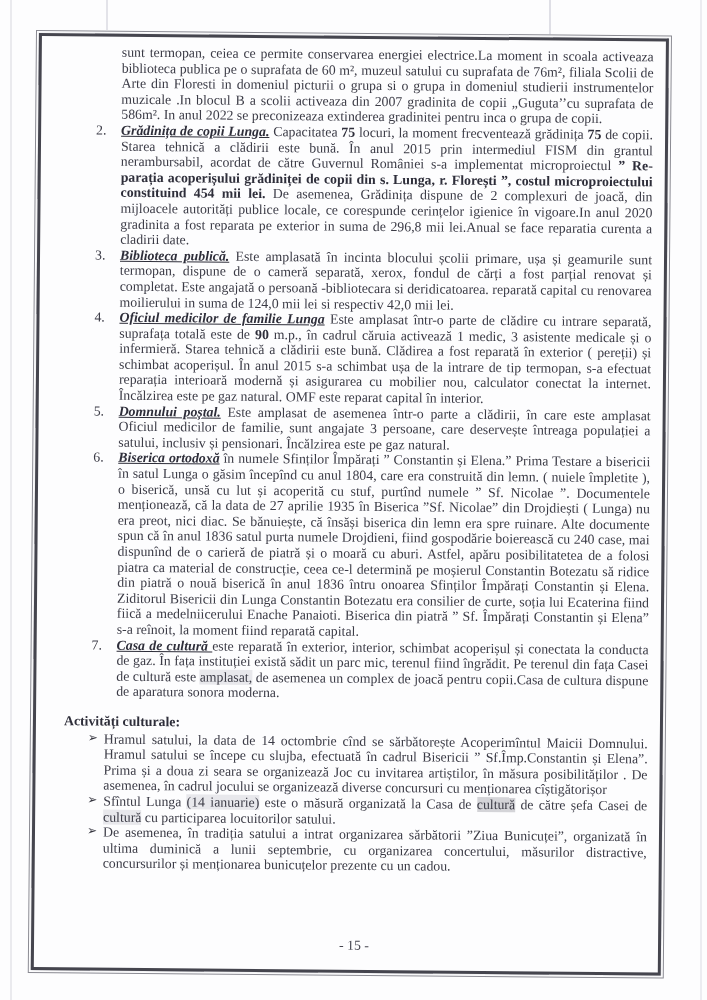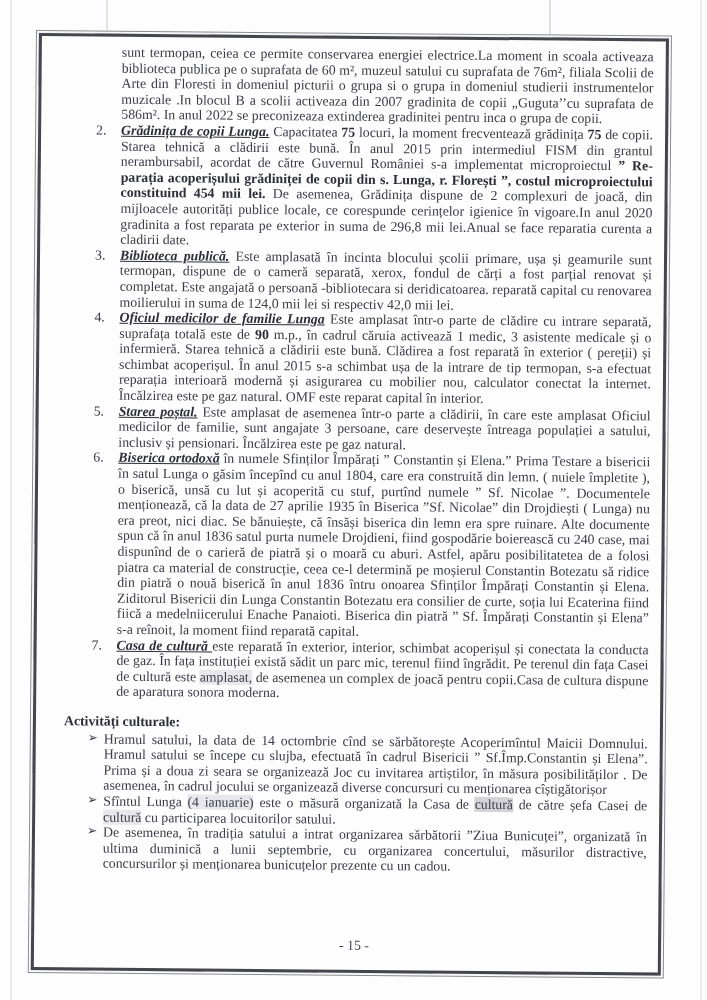--- a/index.html
+++ b/index.html
@@ -103,21 +103,21 @@
         <span><span class="sb si su">Biblioteca publică.</span><span> Este amplasată în incinta blocului școlii primare, ușa și geamurile sunt termopan, dispune de o cameră separată, xerox, fondul de cărți a fost parțial renovat și completat. Este angajată o persoană -bibliotecara si deridicatoarea. reparată capital cu renovarea moilierului in suma de 124,0 mii lei si respectiv 42,0 mii lei.</span></span>
       </div>
 
       <div class="num-item">
         <span class="marker">4.</span>
         <span><span class="sb si su">Oficiul medicilor de familie Lunga</span><span> Este amplasat într-o parte de clădire cu intrare separată, suprafața totală este de </span><span class="sb">90</span><span> m.p., în cadrul căruia activează 1 medic, 3 asistente medicale și o infermieră. Starea tehnică a clădirii este bună. Clădirea a fost reparată în exterior ( pereții) și schimbat acoperișul. În anul 2015 s-a schimbat ușa de la intrare de tip termopan, s-a efectuat reparația interioară modernă și asigurarea cu mobilier nou, calculator conectat la internet. Încălzirea este pe gaz natural. OMF este reparat capital în interior.</span></span>
       </div>
 
       <div class="num-item">
         <span class="marker">5.</span>
-        <span><span class="sb si su">Starea poștal.</span><span> Este amplasat de asemenea într-o parte a clădirii, în care este amplasat Oficiul medicilor de familie, sunt angajate 3 persoane, care deservește întreaga populației a satului, inclusiv și pensionari. Încălzirea este pe gaz natural.</span></span>
+        <span><span class="sb si su">Domnului poștal.</span><span> Este amplasat de asemenea într-o parte a clădirii, în care este amplasat Oficiul medicilor de familie, sunt angajate 3 persoane, care deservește întreaga populației a satului, inclusiv și pensionari. Încălzirea este pe gaz natural.</span></span>
       </div>
 
       <div class="num-item">
         <span class="marker">6.</span>
         <span><span class="sb si su">Biserica ortodoxă</span><span>  în numele Sfinților Împărați ” Constantin și Elena.” Prima Testare a bisericii în satul Lunga o găsim începînd cu anul 1804, care era construită din lemn. ( nuiele împletite ), o biserică, unsă cu lut și acoperită cu stuf, purtînd numele ” Sf. Nicolae ”. Documentele menționează, că la data de 27 aprilie 1935 în Biserica ”Sf. Nicolae” din Drojdiești ( Lunga)  nu era preot, nici diac. Se bănuiește, că însăși biserica din lemn era spre ruinare. Alte documente spun că în anul 1836 satul purta numele Drojdieni, fiind gospodărie boierească cu 240 case, mai dispunînd de o carieră de piatră și o moară cu aburi. Astfel, apăru posibilitatetea de a folosi piatra ca material de construcție, ceea ce-l determină pe moșierul Constantin Botezatu să ridice din piatră o nouă biserică în anul 1836 întru onoarea Sfinților Împărați Constantin și Elena. Ziditorul Bisericii din Lunga Constantin Botezatu era consilier de curte, soția lui Ecaterina fiind fiică a medelniicerului Enache Panaioti. Biserica din piatră ” Sf. Împărați Constantin și Elena” s-a reînoit, la moment fiind reparată capital.</span></span>
       </div>
 
       <div class="num-item">
         <span class="marker">7.</span>
         <span><span class="sb si su">Casa de cultură </span><span> este reparată în exterior, interior, schimbat acoperișul și conectata la conducta de gaz. În fața instituției există sădit un parc mic, terenul fiind îngrădit. Pe terenul din fața Casei de cultură este </span><span class="sl">amplasat,</span><span> de asemenea un complex de joacă pentru copii.Casa de cultura dispune de aparatura sonora moderna.</span></span>
@@ -125,21 +125,21 @@
 
       <div class="heading">Activități culturale:</div>
 
       <div class="bullet-item">
         <span class="arrow">➢</span>
         <span><span>Hramul satului, la data de 14 octombrie cînd se sărbătorește Acoperimîntul Maicii Domnului. Hramul satului se începe cu slujba, efectuată în cadrul Bisericii ” Sf.Împ.Constantin și Elena”. Prima și a doua zi seara se organizează Joc cu invitarea artiștilor, în măsura posibilităților . De asemenea, în cadrul jocului se organizează diverse concursuri cu menționarea cîștigătorișor</span></span>
       </div>
 
       <div class="bullet-item">
         <span class="arrow">➢</span>
-        <span><span>Sfîntul Lunga </span><span class="sl">(4 ianuarie)</span><span> este o măsură organizată la Casa de </span><span class="sh">cultură</span><span>  de către șefa Casei de </span><span class="sl">cultură</span><span> cu participarea locuitorilor satului.</span></span>
+        <span><span>Sfîntul Lunga </span><span class="sl">(14 ianuarie)</span><span> este o măsură organizată la Casa de </span><span class="sh">cultură</span><span>  de către șefa Casei de </span><span class="sl">cultură</span><span> cu participarea locuitorilor satului.</span></span>
       </div>
 
       <div class="bullet-item">
         <span class="arrow">➢</span>
         <span><span>De asemenea, în tradiția satului a intrat organizarea sărbătorii ”Ziua Bunicuței”, organizată în ultima duminică a lunii septembrie, cu organizarea concertului, măsurilor distractive, concursurilor și menționarea bunicuțelor prezente cu un cadou.</span></span>
       </div>
 
       <div class="pagenum">- 15 -</div>
 
     </div>

